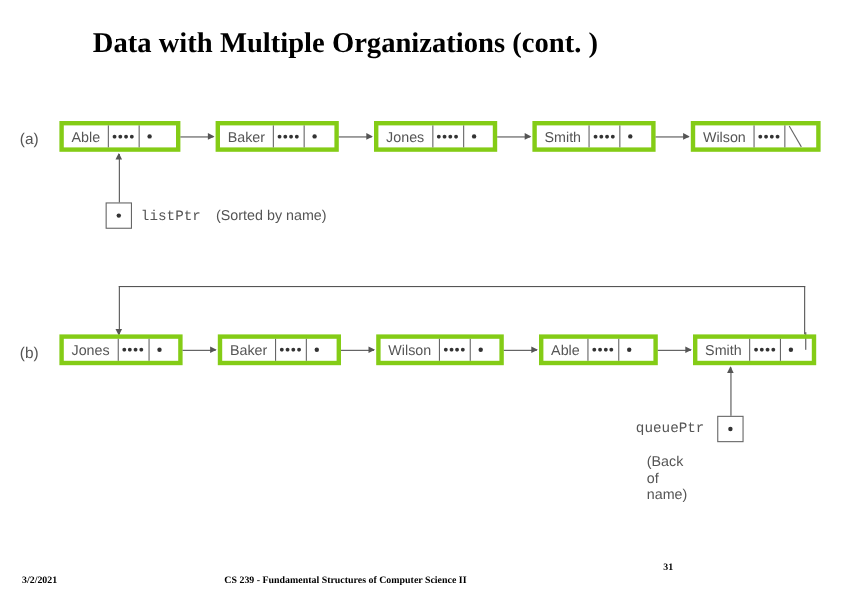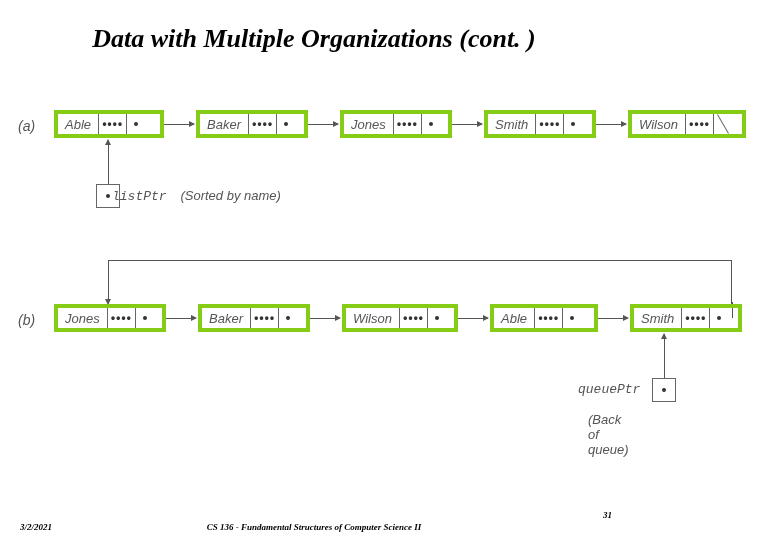--- a/index.html
+++ b/index.html
@@ -10,21 +10,20 @@
     background: #fff;
     font-family: "Times New Roman", Times, serif;
     position: relative;
     overflow: hidden;
   }
   .slide {
     width: 628px;
     height: 540px;
     position: relative;
     padding: 18px 12px 0 12px;
-    font-style: italic;
   }
   .title {
     text-align: center;
     font-weight: bold;
     font-size: 26px;
     margin: 6px 0 40px 0;
   }
   .diagram {
     position: relative;
     height: 380px;
@@ -215,21 +214,21 @@
       <div class="dots">••••</div>
       <div class="ptr">
           <div class="nullslash"></div>
         </div>
     </div>
 
     <div class="ptrbox" style="left:84px; top:90px;">
         <div class="bullet"></div>
       </div>
     <div class="arrow-v up" style="left:96px; top:46px; height:44px;"></div>
-    <div class="label" style="left:100px; top:94px;">
+    <div class="label" style="left:116px; top:94px;">
       <span>listPtr</span>
       <span class="ann">(Sorted by name)</span>
     </div>
 
     <div class="row-label" style="left:6px; top:218px;">(b)</div>
 
     <div class="wrap-line" style="left:96px; top:166px; width:624px;"></div>
     <div style="position:absolute; left:720px; top:208px; width:1px; height:16px; background:#555;"></div>
 
     <div class="node" style="left:42px;  top:210px; width:112px;">
@@ -276,23 +275,23 @@
         </div>
     </div>
 
     <div class="ptrbox" style="left:640px; top:284px;">
         <div class="bullet"></div>
       </div>
     <div class="arrow-v up" style="left:652px; top:240px; height:44px;"></div>
     <div class="label" style="left:566px; top:288px; text-align:left;">
       <span>queuePtr</span>
     </div>
-    <div class="label" style="left:576px; top:318px; font-family:Arial,Helvetica,sans-serif;">(Back of queue)</div>
+    <div class="label" style="left:576px; top:318px; font-family:Arial,Helvetica,sans-serif;">(Back of name)</div>
 
   </div>
 
   <div class="footer">
     <span class="date">3/2/2021</span>
-    <span class="course">CS 136 - Fundamental Structures of Computer Science II</span>
+    <span class="course">CS 239 - Fundamental Structures of Computer Science II</span>
     <span class="page">31</span>
   </div>
 
 </div>
 
 </body></html>

